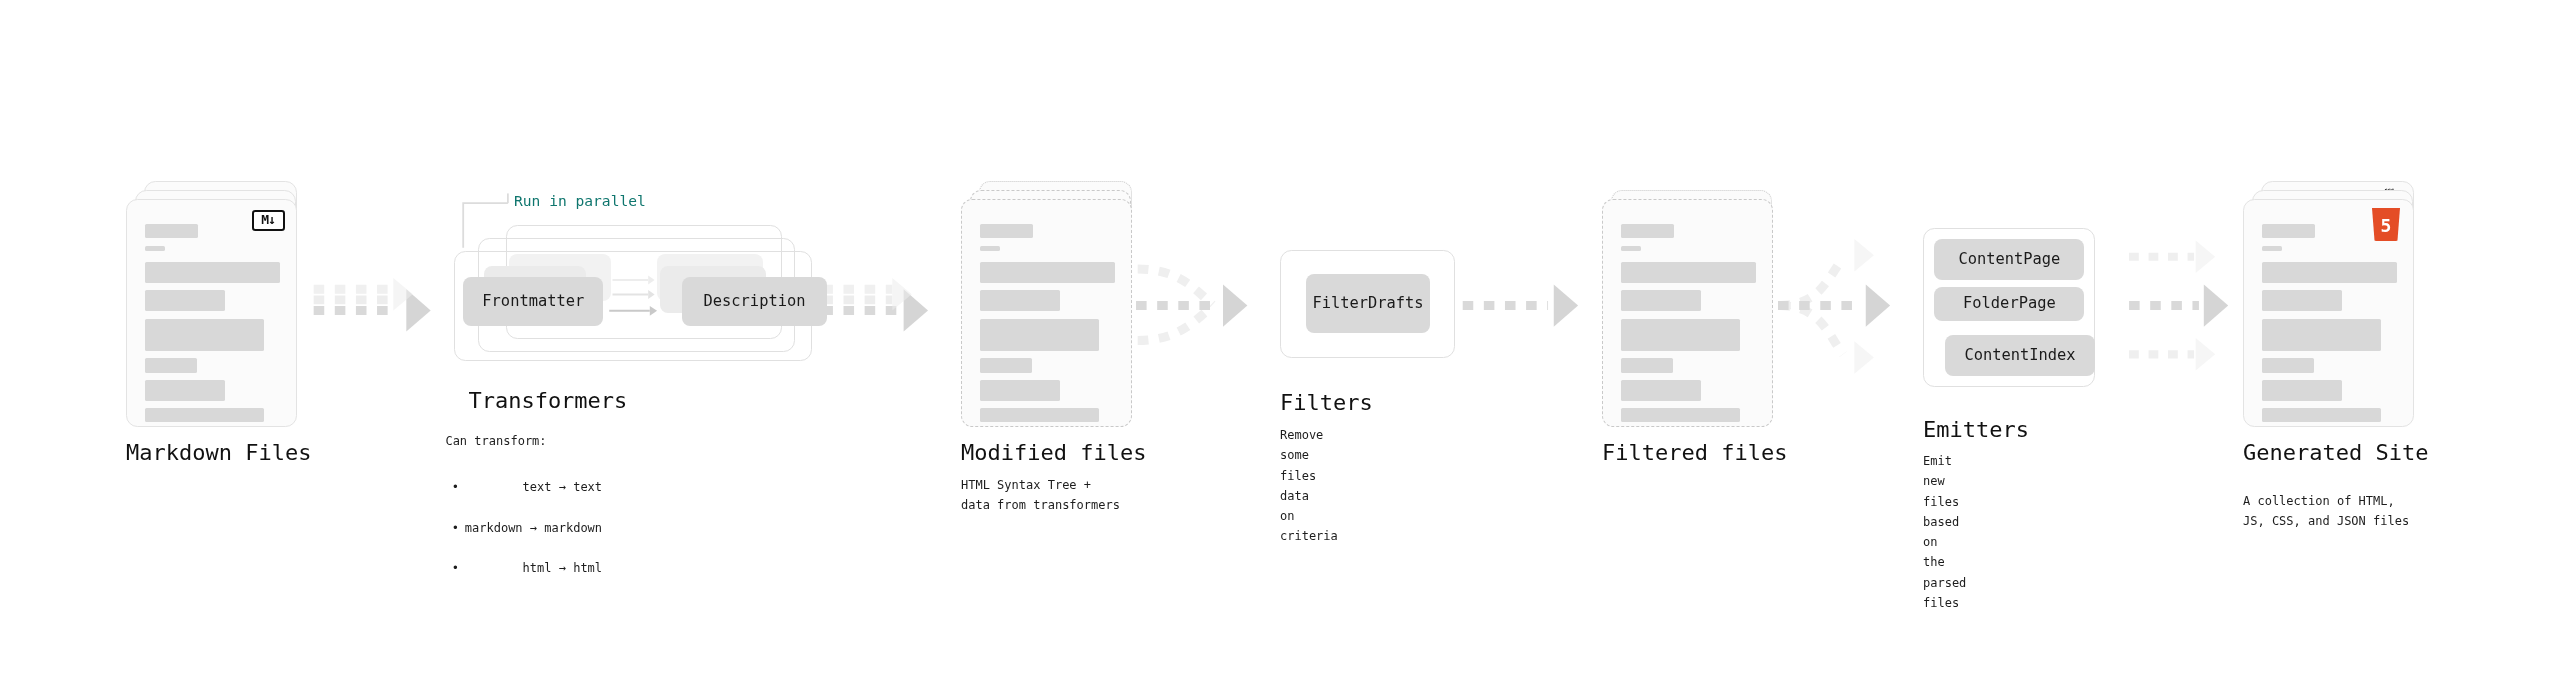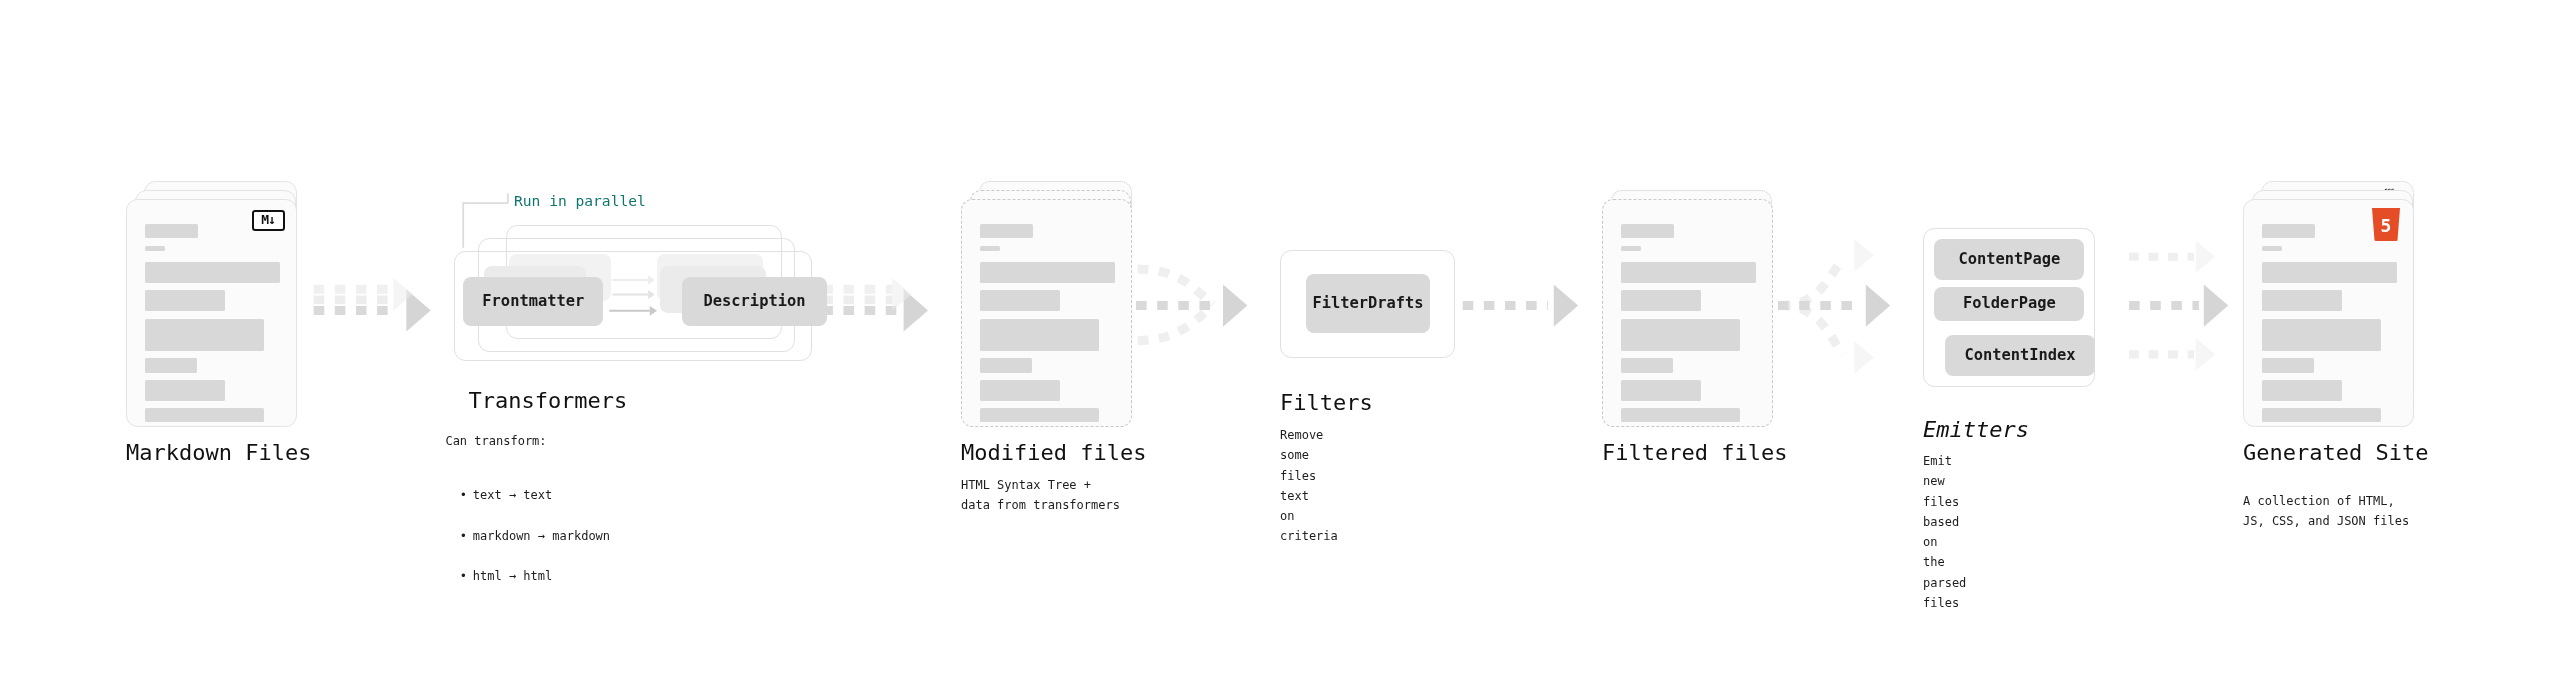--- a/index.html
+++ b/index.html
@@ -69,38 +69,38 @@
   
   .groupbox{
     position:absolute;box-sizing:border-box;
     border:1.3px solid #e0e0e0;border-radius:11.4px;background:transparent;
   }
   .chip{
     position:absolute;box-sizing:border-box;
     background:#d9d9d9;border-radius:8.1px;
     font-size:15.4px;line-height:1;
     display:flex;align-items:center;justify-content:center;
-    color:#1a1a1a;white-space:nowrap;font-weight:bold;
+    color:#1a1a1a;white-space:nowrap;
   }
   .chip.ghost{background:#ebebeb;color:transparent;}
   .chip.ghost2{background:#f2f2f2;color:transparent;}
 
   
   .title{
     position:absolute;font-size:22px;line-height:26px;
     color:#111;white-space:nowrap;letter-spacing:0px;
   }
   .subtitle{
     position:absolute;font-size:12px;line-height:20.3px;color:#1d1d1d;
     white-space:pre-line;
   }
   .ghost-label{
     position:absolute;font-size:14.6px;color:#0f766e;white-space:nowrap;
   }
-  ul.tlist{margin:12px;padding:0 0 0 15.4px;list-style:none;}
+  ul.tlist{margin:4px;padding:0 0 0 15.4px;list-style:none;text-align:right;}
   ul.tlist li{position:relative;}
   ul.tlist li:before{content:"\2022";position:absolute;left:-13px;color:#1d1d1d;}
 
   
   svg.arrows{position:absolute;left:0;top:0;width:2576px;height:681px;overflow:visible;}
 </style>
 </head>
 <body>
 
 <div class="canvas">
@@ -246,21 +246,21 @@
     </div>
     <div class="title" style="left:0px;top:241px;">Modified files</div>
     <div class="subtitle" style="left:0px;top:276px;">HTML Syntax Tree +
 data from transformers</div>
   </div>
 
   <div class="stage" style="left:1280px;top:250px;">
     <div class="groupbox" style="left:0;top:0;width:175px;height:108px;border-color:#E0E0E0;"></div>
     <div class="chip" style="left:26px;top:24.4px;width:124px;height:59px;">FilterDrafts</div>
     <div class="title" style="left:0px;top:140px;">Filters</div>
-    <div class="subtitle" style="left:0px;top:175px;">Remove some files text
+    <div class="subtitle" style="left:0px;top:175px;">Remove some files data
 on criteria</div>
   </div>
 
   <div class="stage" style="left:1602px;top:199px;">
     <div class="doc-stack">
       <div class="doc-card back1 dotted"></div>
       <div class="doc-card front dashed">
         <div class="doc-body">
           <div class="bar" style="width:53px;height:14px;"></div>
           <div class="bar" style="width:19.5px;height:5.7px;margin-bottom:10.6px;"></div>
@@ -274,21 +274,21 @@
       </div>
     </div>
     <div class="title" style="left:0px;top:241px;">Filtered files</div>
   </div>
 
   <div class="stage" style="left:1923px;top:228px;">
     <div class="groupbox" style="left:0;top:0;width:172px;height:159px;"></div>
     <div class="chip" style="left:11.4px;top:11.4px;width:150px;height:41px;">ContentPage</div>
     <div class="chip" style="left:11.4px;top:59px;width:150px;height:34px;">FolderPage</div>
     <div class="chip" style="left:22px;top:107px;width:150px;height:41px;">ContentIndex</div>
-    <div class="title" style="left:0px;top:189px;font-style:italic;">Emitters</div>
+    <div class="title" style="left:0px;top:189px;">Emitters</div>
     <div class="subtitle" style="left:0px;top:223px;">Emit new files based on
 the parsed files</div>
   </div>
 
   <div class="stage" style="left:2243px;top:199px;">
     <div class="doc-stack">
       <div class="doc-card back2">
         <div class="badge css3">
           <span class="lbl">CSS</span>
         </div>

